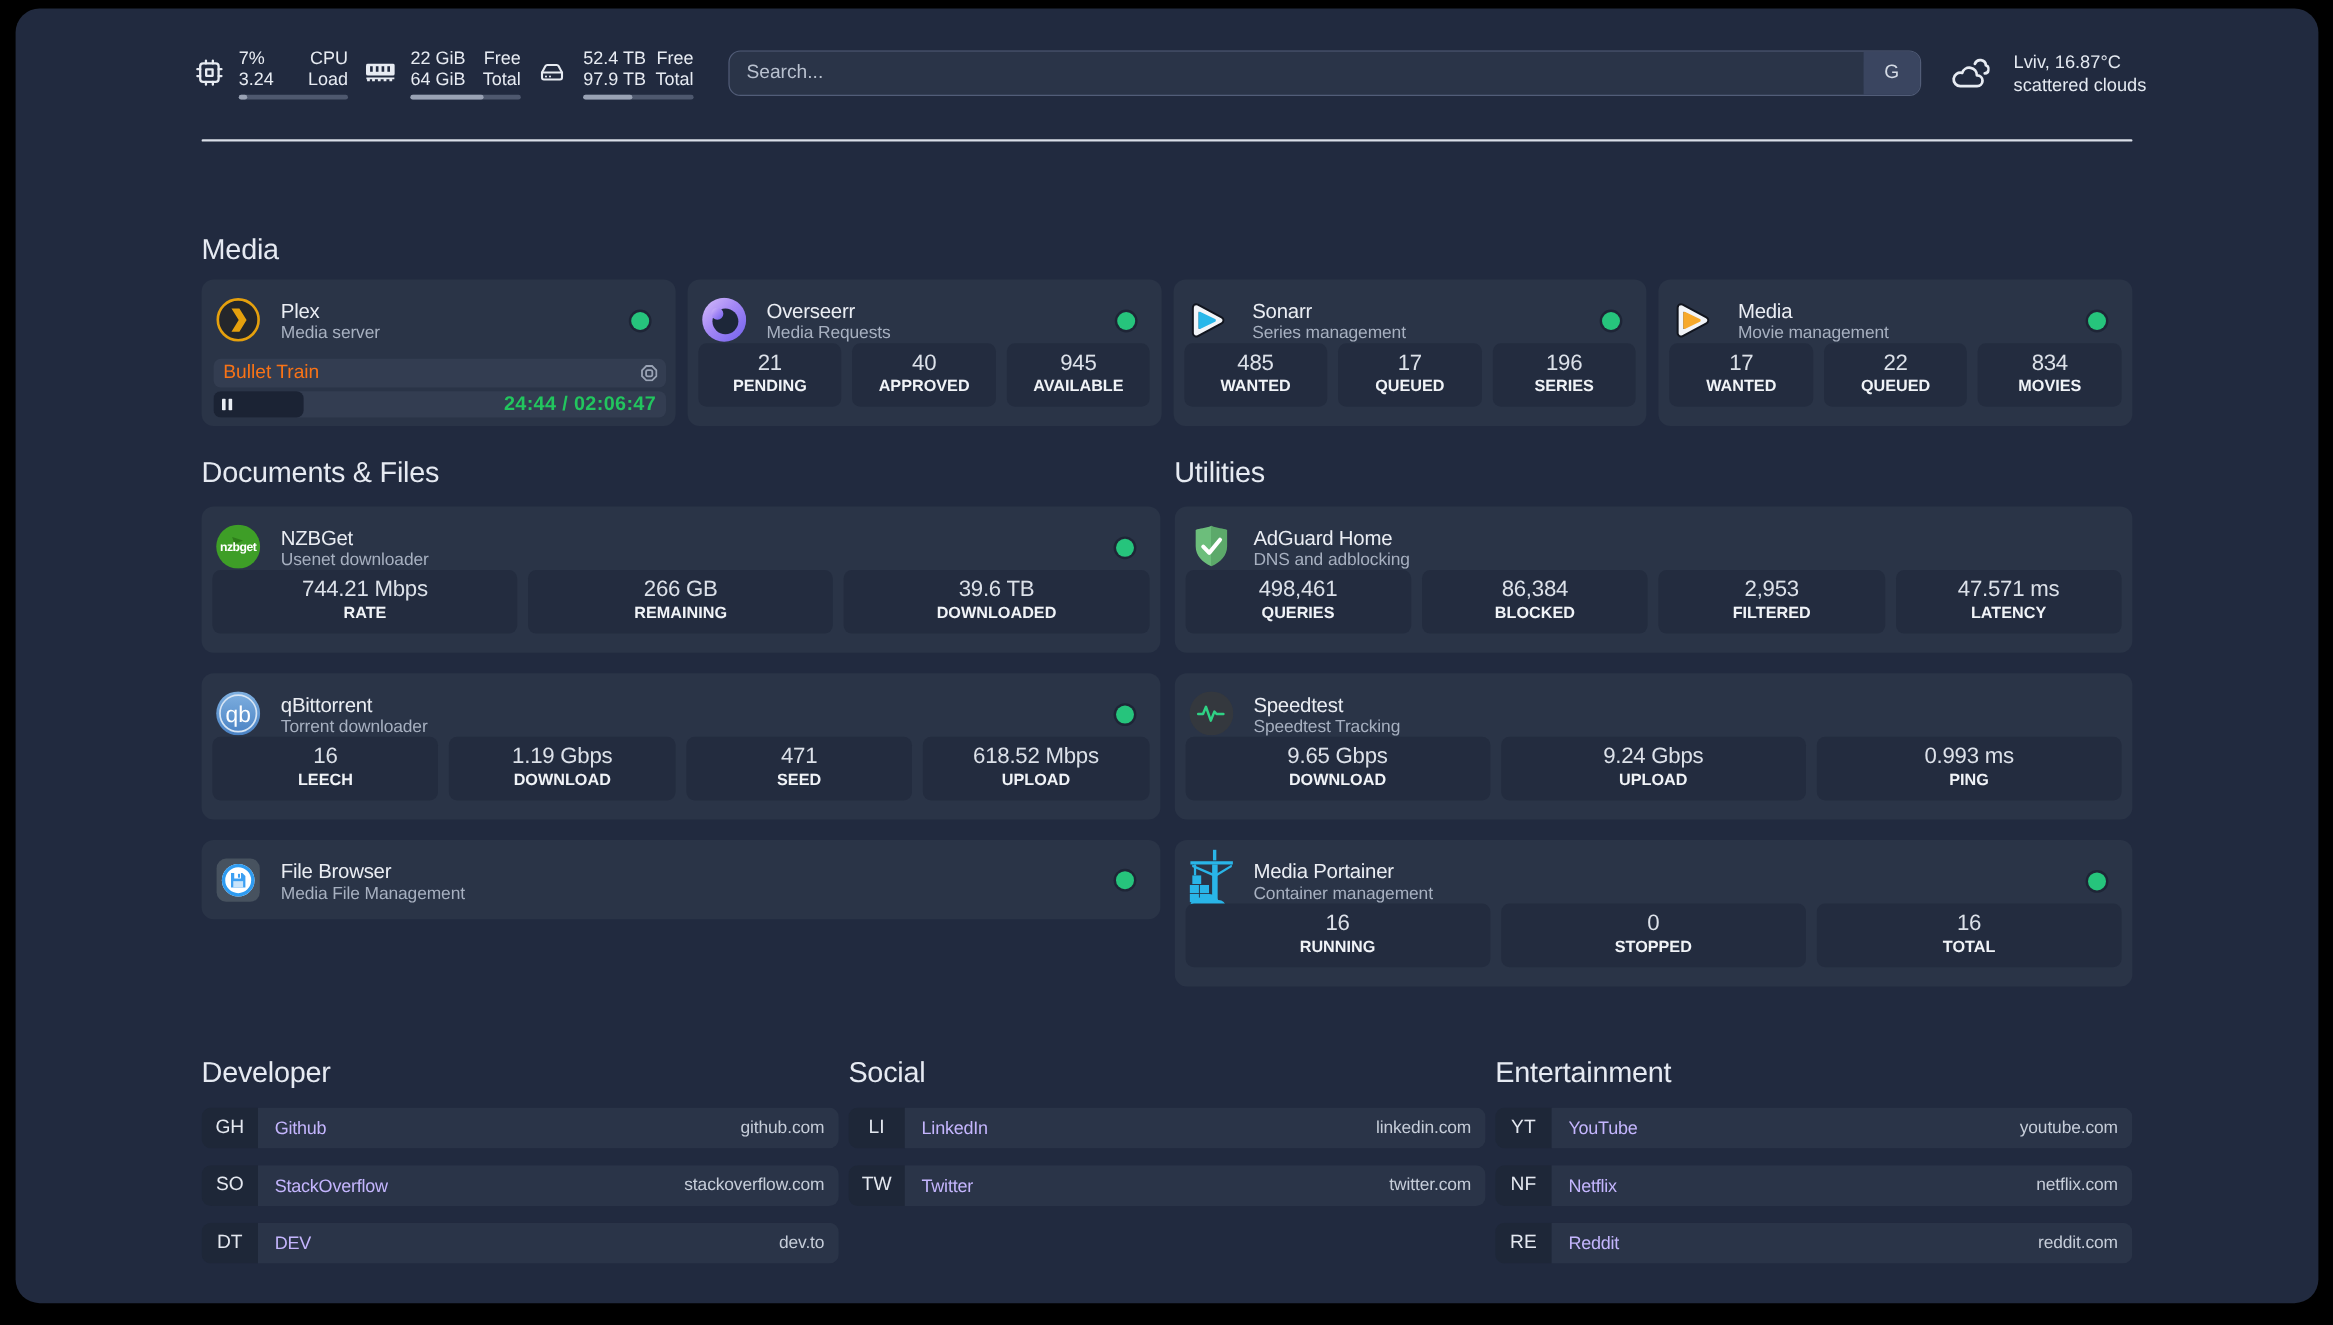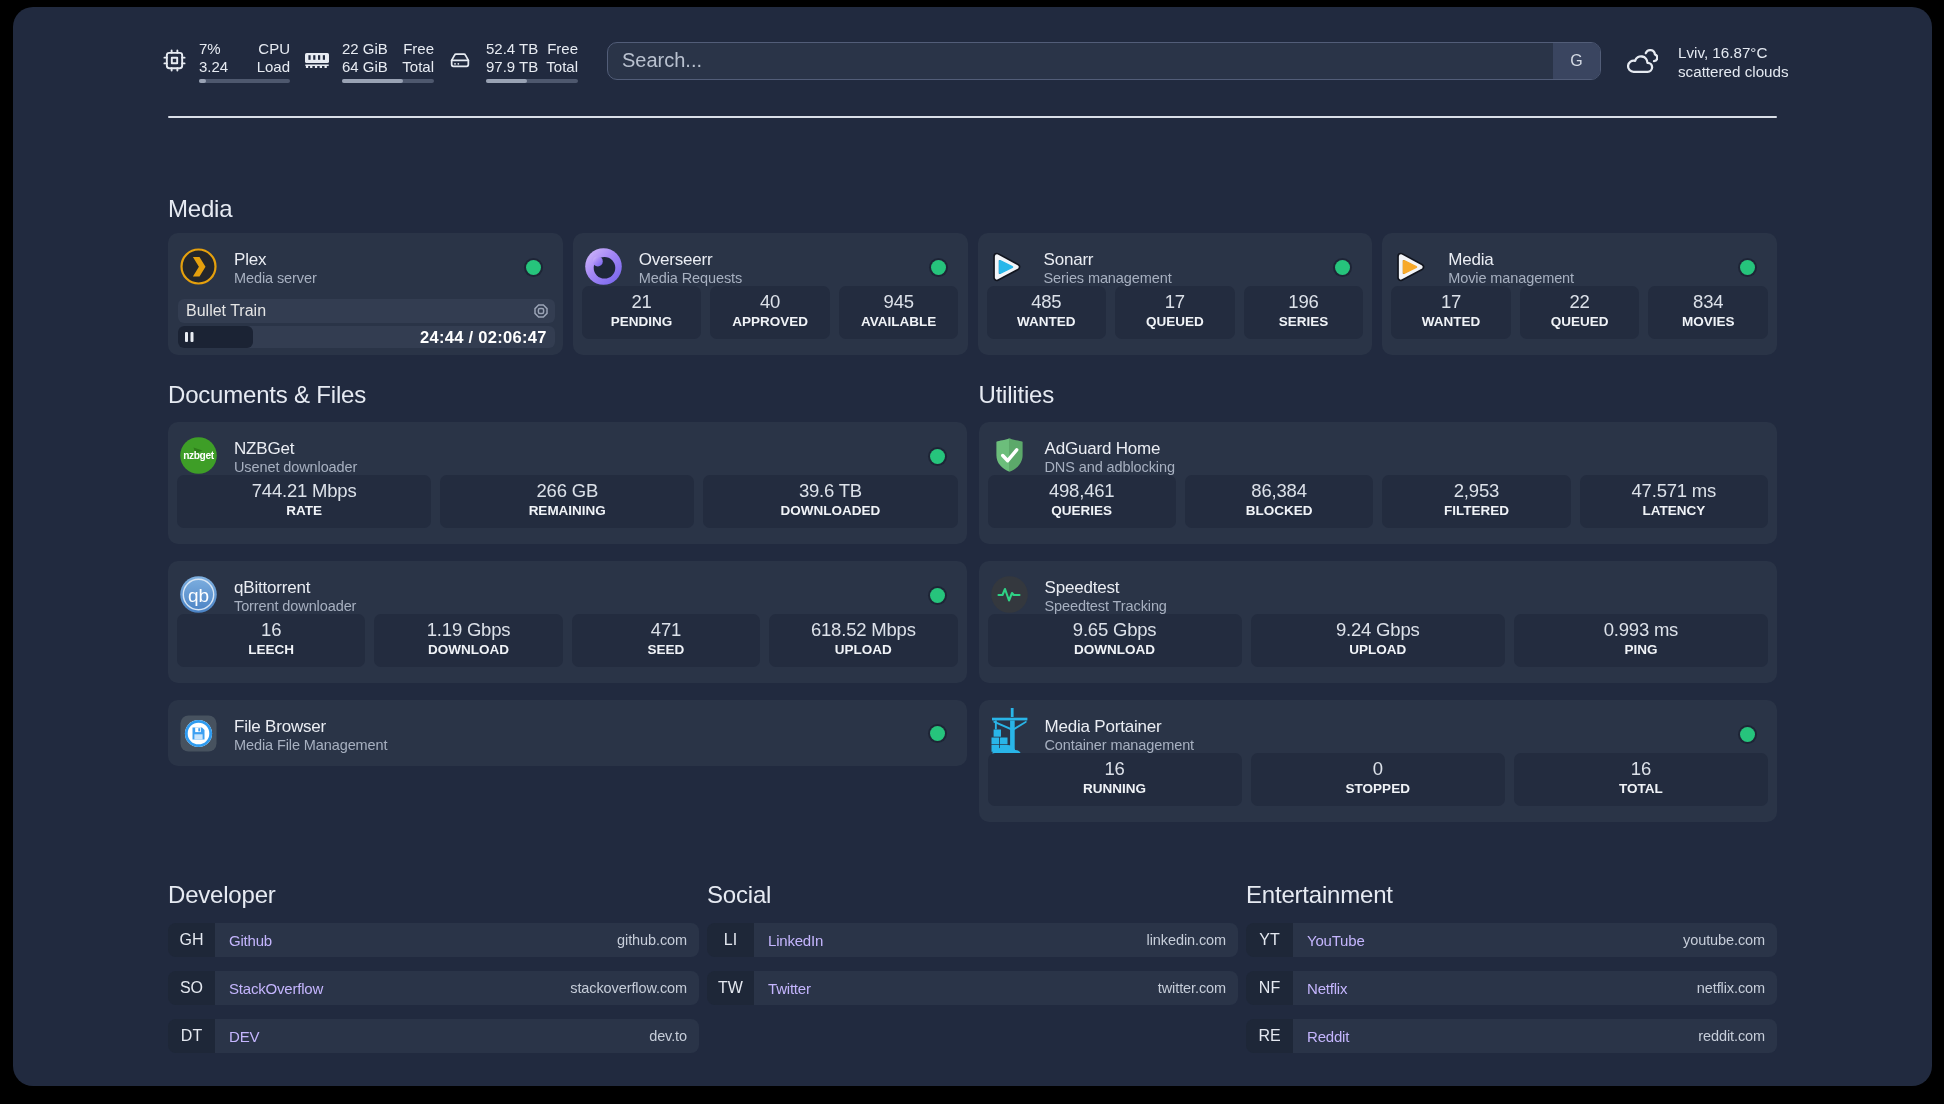--- a/index.html
+++ b/index.html
@@ -8,21 +8,21 @@
 .content { width:1609px; margin:0 auto; position:relative; }
 
 .topbar { display:flex; align-items:flex-start; margin-top:33px; margin-left:-5px; height:46px; }
 .res { display:flex; }
 .ricon { margin-top:9px; }
 .rt { font-size:15px; line-height:18px; color:#E7EBF2; margin-left:13px; }
 .rl { display:flex; justify-content:space-between; }
 .bar { margin-top:3px; height:4px; border-radius:2px; background:#4E586E; position:relative; }
 .bar i { position:absolute; left:0; top:0; bottom:0; border-radius:2px; background:#99A2B4; }
 .search { flex:none; width:994px; height:38px; margin-top:2px; margin-left:29px !important; background:#2A3448; border:1.5px solid #525D78; border-radius:10px; position:relative; }
-.search .ph { position:absolute; left:14px; top:0; line-height:35px; font-size:20px; color:#B9C1CF; }
+.search .ph { position:absolute; left:14px; top:0; line-height:35px; font-size:16px; color:#B9C1CF; }
 .search .g { position:absolute; right:0; top:0; bottom:0; width:47px; background:#3A4560; border-radius:0 8px 8px 0; text-align:center; line-height:35px; font-size:16px; color:#D5DBE5; }
 .weather { display:flex; margin-left:25px; flex:none; flex-shrink:0; }
 .wt { margin-top:3px; margin-left:20px; font-size:15.2px; line-height:19px; color:#E4E9F1; }
 .rule { margin-top:30px; height:2px; background:#D9DEE7; border-radius:1px; }
 
 .h { font-size:24px; line-height:29px; font-weight:500; color:#E6EAF2; letter-spacing:-0.2px; }
 .h1m { margin-top:76px; }
 
 .grid4 { display:grid; grid-template-columns:repeat(4,1fr); gap:10px; margin-top:10px; }
 .grid2 { display:grid; grid-template-columns:repeat(2,1fr); gap:12px; margin-top:13px; }
@@ -37,24 +37,24 @@
 .dot { position:absolute; top:27px; right:22px; width:15px; height:15px; border-radius:8px; background:#26C47C; box-shadow:0 0 0 2px rgba(18,21,38,.5); }
 .card.short .dot { top:26px; }
 .stats { position:absolute; left:9px; right:9px; bottom:16px; display:flex; gap:9px; }
 .st { flex:1; height:53px; background:#232C3F; border-radius:7px; text-align:center; }
 .st .v { margin-top:6px; font-size:18.5px; line-height:20px; color:#DCE1E9; letter-spacing:-0.2px; }
 .st .l { margin-top:1px; font-size:13.5px; line-height:17px; font-weight:700; color:#F0F3F7; letter-spacing:0; }
 
 .prow { position:absolute; left:10px; right:8px; height:24px; background:#333D51; border-radius:6px; }
 .prow.r1 { top:66px; }
 .prow.r2 { top:93px; height:22px; }
-.prow .bt { padding-left:8px; line-height:24px; font-size:16px; color:#e5e5e5; }
+.prow .bt { padding-left:8px; line-height:24px; font-size:16px; color:#f97316; }
 .prow .cam { position:absolute; right:7px; top:5px; }
 .pill { position:absolute; left:0; top:0; width:75px; height:22px; background:#1B2334; border-radius:6px; }
-.time { position:absolute; right:8px; top:0; line-height:22px; font-size:16.5px; font-weight:700; color:#ffffff; letter-spacing:.3px; }
+.time { position:absolute; right:8px; top:0; line-height:22px; font-size:16.5px; font-weight:700; color:#22c55e; letter-spacing:.3px; }
 
 .bsec { margin-top:58px; }
 .grid3 { display:grid; grid-template-columns:repeat(3,1fr); gap:8px; }
 .brows { display:flex; flex-direction:column; gap:14px; margin-top:14px; }
 .brow { display:flex; height:34px; border-radius:8px; overflow:hidden; }
 .babbr { width:47px; background:#1E2738; color:#E4E8F0; font-size:16px; display:flex; align-items:center; justify-content:center; }
 .bmain { flex:1; background:#2A3448; display:flex; align-items:center; padding:0 12px 0 14px; }
 .bname { font-size:15px; color:#c4b5fd; letter-spacing:-0.2px; }
 .burl { margin-left:auto; font-size:14.5px; color:#C6CDD9; letter-spacing:-0.1px; }
 </style>

